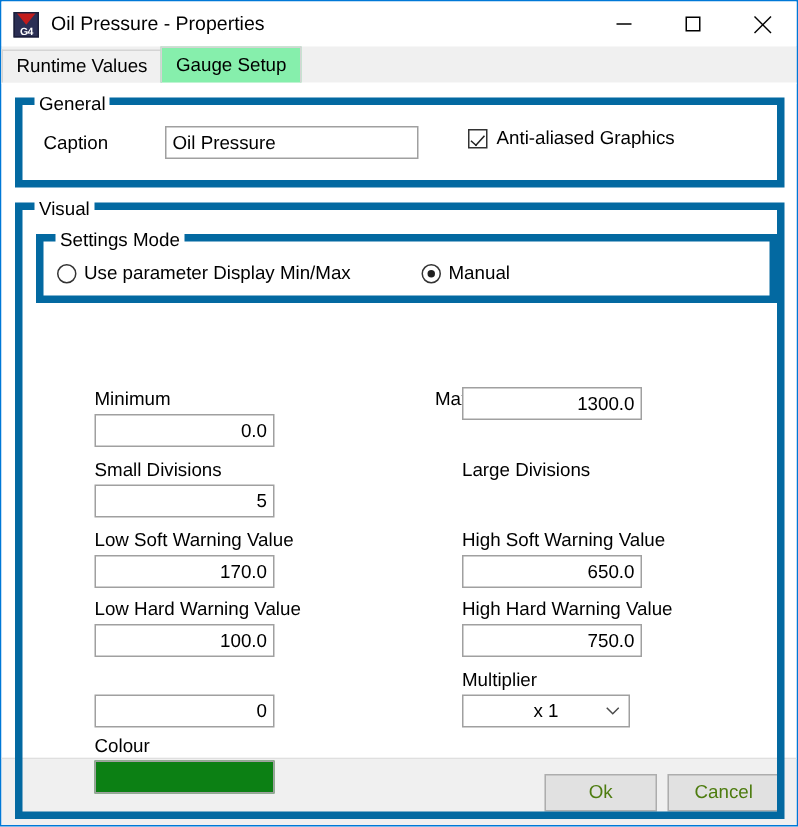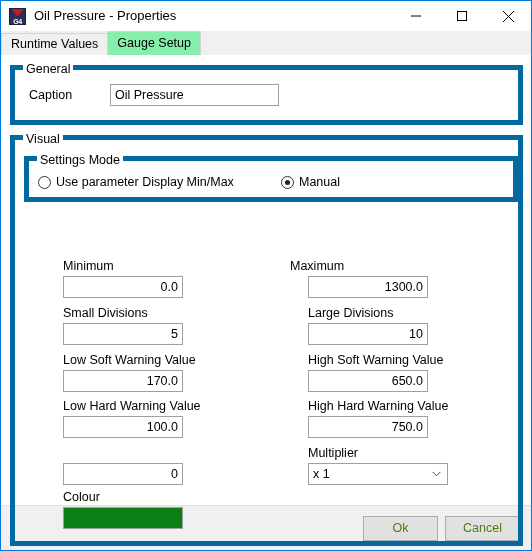--- a/index.html
+++ b/index.html
@@ -306,20 +306,24 @@
   </div>
 
   <div class="client">
 
     <div class="groupbox" id="gb-general">
       <div class="gb-title">General</div>
 
       <div class="lbl" style="left:14px; top:18px;">Caption</div>
       <div class="textbox" style="left:95px; top:14px; width:169px;">Oil Pressure</div>
 
+      <div class="checkrow" style="left:297px; top:15px;">
+        <span class="cbox checked"></span>
+        <span class="cl">Anti-aliased Graphics</span>
+      </div>
     </div>
 
     <div class="groupbox" id="gb-visual">
       <div class="gb-title">Visual</div>
 
       <div class="groupbox" id="gb-settings">
         <div class="gb-title">Settings Mode</div>
 
         <div class="checkrow" style="left:9px; top:14px;">
           <span class="radio"></span>
@@ -329,44 +333,43 @@
         <div class="checkrow" style="left:252px; top:14px;">
           <span class="radio selected"></span>
           <span class="cl">Manual</span>
         </div>
       </div>
 
       <div class="lbl" style="left:48px; top:119px;">Minimum</div>
       <div class="textbox right" style="left:48px; top:136px; width:120px;">0.0</div>
 
       <div class="lbl" style="left:275px; top:119px;">Maximum</div>
-      <div class="textbox right" style="left:293px; top:136px; width:120px;">1300.0</div>
+      <div class="textbox right" style="left:293px; top:118px; width:120px;">1300.0</div>
 
       <div class="lbl" style="left:48px; top:166px;">Small Divisions</div>
       <div class="textbox right" style="left:48px; top:183px; width:120px;">5</div>
 
       <div class="lbl" style="left:293px; top:166px;">Large Divisions</div>
-      <div class="textbox right" style="left:293px; top:183px; width:120px;">10</div>
 
       <div class="lbl" style="left:48px; top:213px;">Low Soft Warning Value</div>
       <div class="textbox right" style="left:48px; top:230px; width:120px;">170.0</div>
 
       <div class="lbl" style="left:293px; top:213px;">High Soft Warning Value</div>
       <div class="textbox right" style="left:293px; top:230px; width:120px;">650.0</div>
 
       <div class="lbl" style="left:48px; top:259px;">Low Hard Warning Value</div>
       <div class="textbox right" style="left:48px; top:276px; width:120px;">100.0</div>
 
       <div class="lbl" style="left:293px; top:259px;">High Hard Warning Value</div>
       <div class="textbox right" style="left:293px; top:276px; width:120px;">750.0</div>
 
       <div class="textbox right" style="left:48px; top:323px; width:120px;">0</div>
 
       <div class="lbl" style="left:293px; top:306px;">Multiplier</div>
-      <div class="combobox" style="left:293px; top:323px; width:140px;">
+      <div class="combobox" style="left:293px; top:323px; width:112px;text-align:center;">
         <span>x 1</span>
         <svg class="chev" viewBox="0 0 9 6">
           <polyline points="0.5,0.8 4.5,4.8 8.5,0.8" fill="none" stroke="#4a4a4a" stroke-width="1"></polyline>
         </svg>
       </div>
 
       <div class="lbl" style="left:48px; top:350px;">Colour</div>
       <div class="swatch" id="colour-swatch" style="left: 48px; top: 367px; width: 120px; height: 22px; background: rgb(12, 128, 20);"></div>
     </div>
 

